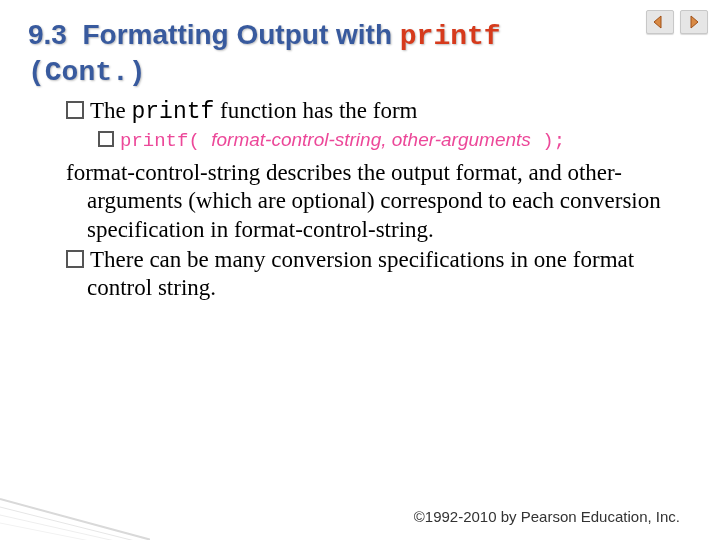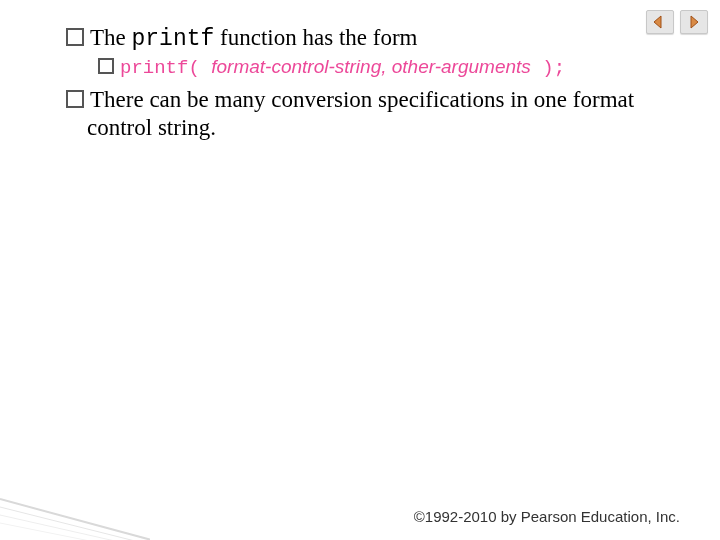--- a/index.html
+++ b/index.html
@@ -136,31 +136,39 @@
         <polygon points="9,1 2,7 9,13" fill="#d88a45" stroke="#a05018" stroke-width="1"></polygon>
       </svg>
     </div>
     <div class="nav-btn">
       <svg width="16" height="14" viewBox="0 0 16 14">
         <polygon points="5,1 12,7 5,13" fill="#d88a45" stroke="#a05018" stroke-width="1"></polygon>
       </svg>
     </div>
   </div>
 
+  <h1 class="heading">
+    <span>9.3</span>&nbsp;&nbsp;<span>Formatting Output with</span>
+    <span class="code">printf</span><br>
+    <span class="cont">(Cont.)</span>
+  </h1>
 
   <div class="body">
 
     <div class="bullet-l1">
       <span class="marker"></span><span>The </span><span class="mono">printf</span><span> function has the form</span>
     </div>
 
     <div class="bullet-l2">
       <span class="marker"></span><span class="mono">printf( </span><span class="argstyle">format-control-string, other-arguments</span><span class="mono"> );</span>
     </div>
 
+    <div class="bullet-l1 pcont">
+      <span>format-control-string describes the output format, and other-arguments (which are optional) correspond to each conversion specification in format-control-string.</span>
+    </div>
 
 
     <div class="bullet-l1 pcont">
       <span class="marker"></span><span>There can be many conversion specifications in one format control string.</span>
     </div>
 
   </div>
 
   <div class="footer">
     <div>©1992-2010 by Pearson Education, Inc.</div>

